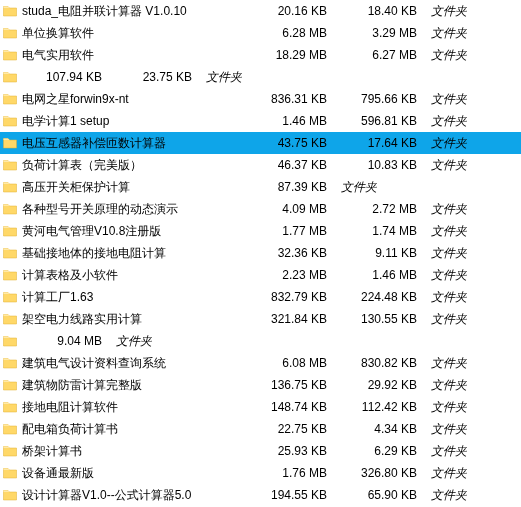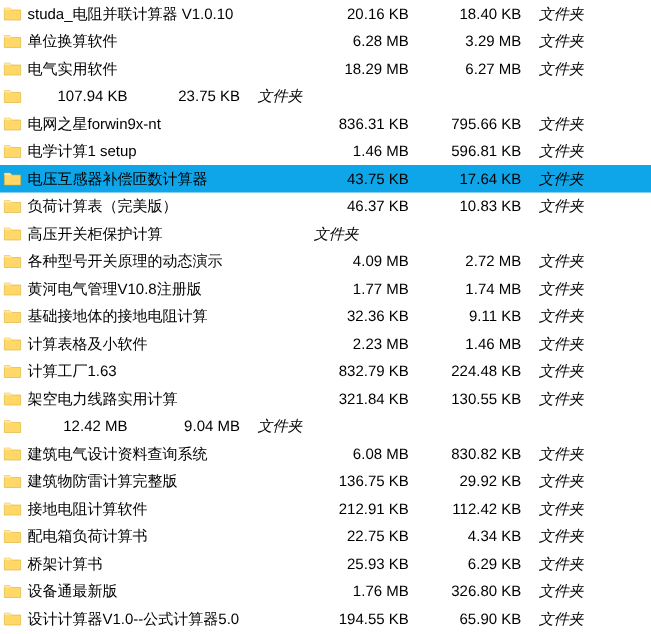--- a/index.html
+++ b/index.html
@@ -161,20 +161,21 @@
       <span class="type">文件夹</span>
     </div>
     <div class="row">
       <span class="icon folder-icon">
         <svg viewBox="0 0 16 16">
           <path fill="#FFD868" stroke="#E0B030" stroke-width="0.5" d="M1.5 3.5 L6 3.5 L7.5 5 L14.5 5 L14.5 13 L1.5 13 Z"></path>
           <path fill="#FFE9A8" d="M1.5 3.5 L6 3.5 L7.5 5 L1.5 5 Z"></path>
         </svg>
       </span>
       <span class="name">高压开关柜保护计算</span>
+      <span class="size1">87.39 KB</span>
       <span class="type">文件夹</span>
     </div>
     <div class="row">
       <span class="icon folder-icon">
         <svg viewBox="0 0 16 16">
           <path fill="#FFD868" stroke="#E0B030" stroke-width="0.5" d="M1.5 3.5 L6 3.5 L7.5 5 L14.5 5 L14.5 13 L1.5 13 Z"></path>
           <path fill="#FFE9A8" d="M1.5 3.5 L6 3.5 L7.5 5 L1.5 5 Z"></path>
         </svg>
       </span>
       <span class="name">各种型号开关原理的动态演示</span>
@@ -242,21 +243,20 @@
       <span class="size2">130.55 KB</span>
       <span class="type">文件夹</span>
     </div>
     <div class="row">
       <span class="icon folder-icon">
         <svg viewBox="0 0 16 16">
           <path fill="#FFD868" stroke="#E0B030" stroke-width="0.5" d="M1.5 3.5 L6 3.5 L7.5 5 L14.5 5 L14.5 13 L1.5 13 Z"></path>
           <path fill="#FFE9A8" d="M1.5 3.5 L6 3.5 L7.5 5 L1.5 5 Z"></path>
         </svg>
       </span>
-      <span class="size1">12.42 MB</span>
       <span class="size2">9.04 MB</span>
       <span class="type">文件夹</span>
     </div>
     <div class="row">
       <span class="icon folder-icon">
         <svg viewBox="0 0 16 16">
           <path fill="#FFD868" stroke="#E0B030" stroke-width="0.5" d="M1.5 3.5 L6 3.5 L7.5 5 L14.5 5 L14.5 13 L1.5 13 Z"></path>
           <path fill="#FFE9A8" d="M1.5 3.5 L6 3.5 L7.5 5 L1.5 5 Z"></path>
         </svg>
       </span>
@@ -278,21 +278,21 @@
       <span class="type">文件夹</span>
     </div>
     <div class="row">
       <span class="icon folder-icon">
         <svg viewBox="0 0 16 16">
           <path fill="#FFD868" stroke="#E0B030" stroke-width="0.5" d="M1.5 3.5 L6 3.5 L7.5 5 L14.5 5 L14.5 13 L1.5 13 Z"></path>
           <path fill="#FFE9A8" d="M1.5 3.5 L6 3.5 L7.5 5 L1.5 5 Z"></path>
         </svg>
       </span>
       <span class="name">接地电阻计算软件</span>
-      <span class="size1">212.91 KB</span>
+      <span class="size1">148.74 KB</span>
       <span class="size2">112.42 KB</span>
       <span class="type">文件夹</span>
     </div>
     <div class="row">
       <span class="icon folder-icon">
         <svg viewBox="0 0 16 16">
           <path fill="#FFD868" stroke="#E0B030" stroke-width="0.5" d="M1.5 3.5 L6 3.5 L7.5 5 L14.5 5 L14.5 13 L1.5 13 Z"></path>
           <path fill="#FFE9A8" d="M1.5 3.5 L6 3.5 L7.5 5 L1.5 5 Z"></path>
         </svg>
       </span>

